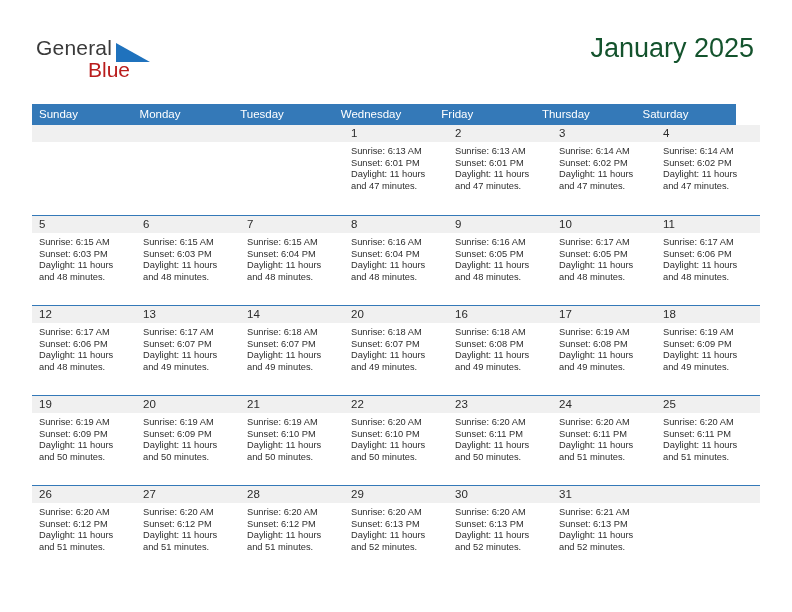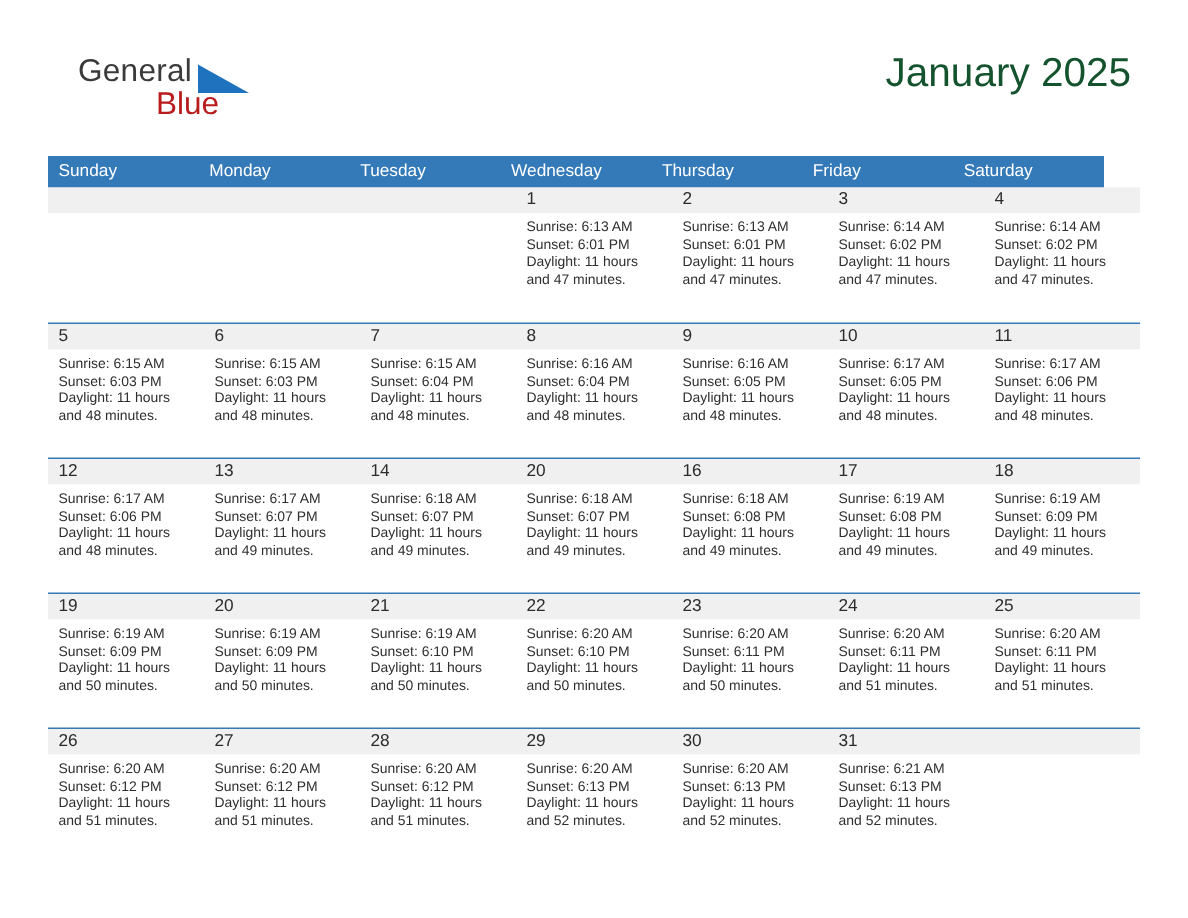--- a/index.html
+++ b/index.html
@@ -24,21 +24,21 @@
   
   .header {
     position: absolute;
     left: 0;
     top: 0;
     width: 792px;
     height: 103px;
   }
   .logo {
     position: absolute;
-    left: 52px;
+    left: 36px;
     top: 36px;
     width: 130px;
     height: 48px;
   }
   .logo-general {
     position: absolute;
     left: 0;
     top: 0;
     font-size: 21px;
     letter-spacing: .2px;
@@ -162,22 +162,22 @@
     </div>
     <div class="title">January 2025</div>
   </div>
 
   <div class="calendar">
     <div class="weekdays">
       <div class="weekday">Sunday</div>
       <div class="weekday">Monday</div>
       <div class="weekday">Tuesday</div>
       <div class="weekday">Wednesday</div>
+      <div class="weekday">Friday</div>
       <div class="weekday">Thursday</div>
-      <div class="weekday">Friday</div>
       <div class="weekday">Saturday</div>
     </div>
 
     <div id="weeks-container">
         <div class="week">
           <div class="week-numbers">
             <div class="num-cell"></div>
             <div class="num-cell"></div>
             <div class="num-cell"></div>
             <div class="num-cell">1</div>

